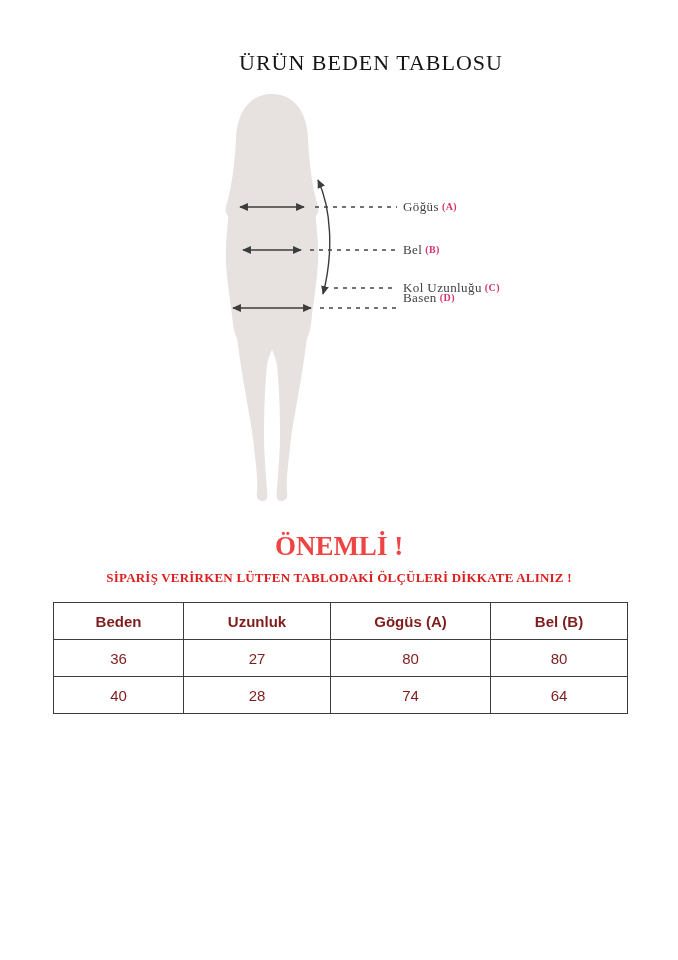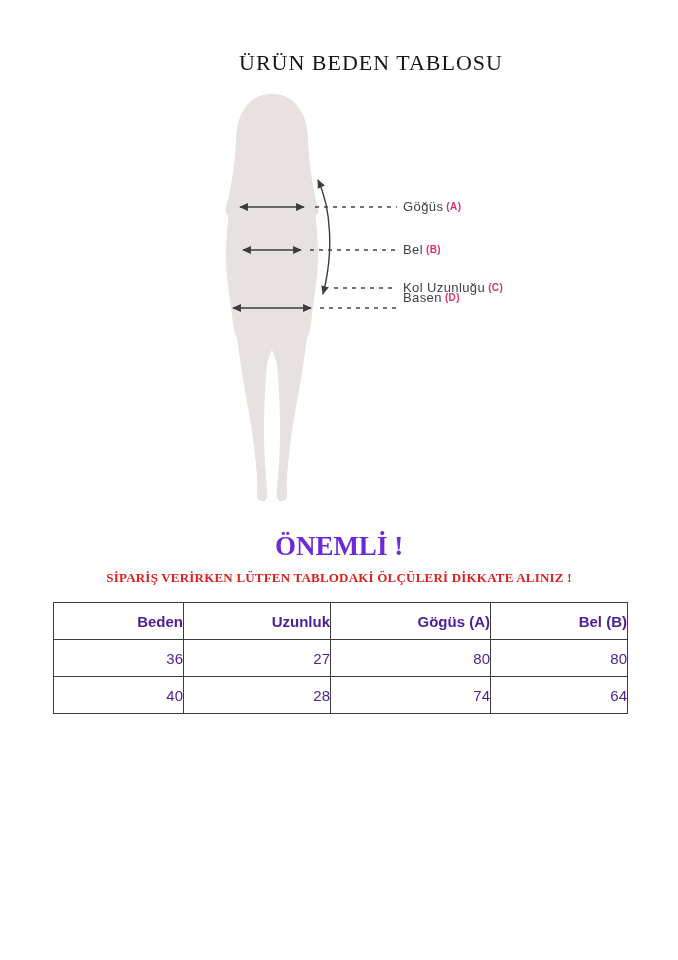--- a/index.html
+++ b/index.html
@@ -9,49 +9,49 @@
     background:#ffffff;
     font-family:"Liberation Sans", sans-serif;
     overflow:hidden;
   }
   .page-title{
     position:absolute;top:50px;left:0;width:678px;
     text-align:center;
     font-family:"Liberation Serif", serif;
     font-size:22px;letter-spacing:1px;color:#161616;padding-left:32px;
   }
-  .figure-wrap{position:absolute;left:0;top:0;width:678px;height:525px;}
+  .figure-wrap{position:absolute;left:0;top:0;width:678px;height:525px;font-family:Liberation Serif, serif;}
   .figure-svg{position:absolute;left:0;top:0;}
   .measure-label{
     position:absolute;left:403px;height:18px;line-height:18px;
     font-size:13px;color:#414141;letter-spacing:0.4px;white-space:nowrap;
   }
   .measure-label .letter{
     font-size:10px;font-weight:bold;color:#d6336c;margin-left:3px;
     position:relative;top:-1px;
   }
   .important-heading{
     position:absolute;top:531px;left:0;width:678px;text-align:center;
     font-family:"Liberation Serif", serif;font-weight:bold;
-    font-size:27px;color:#6d28d9;
+    font-size:27px;color:#ef4444;
   }
   .warning-text{
     position:absolute;top:570px;left:0;width:678px;text-align:center;
     font-family:"Liberation Serif", serif;font-weight:bold;
     font-size:13px;color:#dd1e1e;letter-spacing:0.2px;white-space:nowrap;
   }
   table.size-table{
     position:absolute;left:53px;top:602px;width:574px;
     border-collapse:collapse;table-layout:fixed;
     font-family:"Liberation Sans", sans-serif;
   }
   table.size-table th, table.size-table td{
     border:1px solid #3c3c3c;
-    height:36px;text-align:right;vertical-align:middle;
-    font-size:15px;color:#4c1d95;padding:0;
+    height:36px;text-align:center;vertical-align:middle;
+    font-size:15px;color:#7f1d1d;padding:0;
   }
   table.size-table th{font-weight:bold;font-size:15px;}
   col.c1{width:130px;} col.c2{width:147px;} col.c3{width:160px;} col.c4{width:137px;}
 </style>
 </head>
 <body>
 
 <div class="page">
 
   <div class="page-title">ÜRÜN BEDEN TABLOSU</div>

